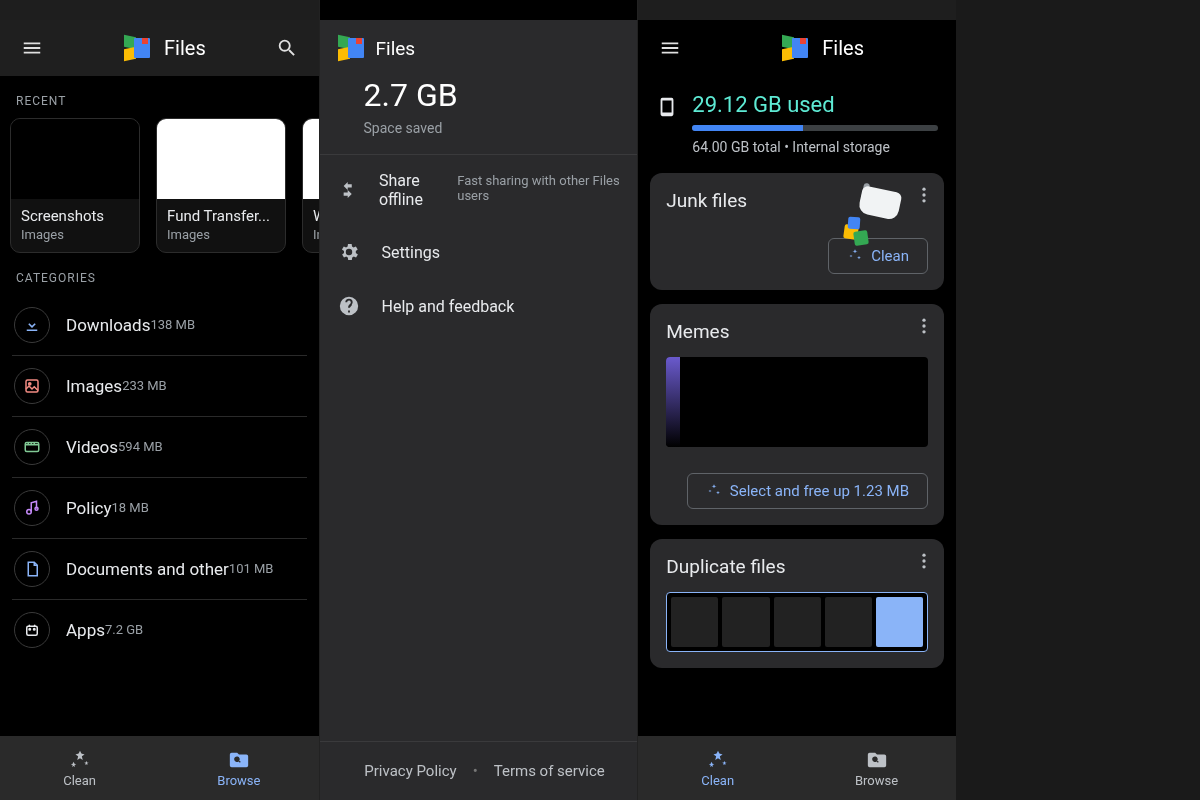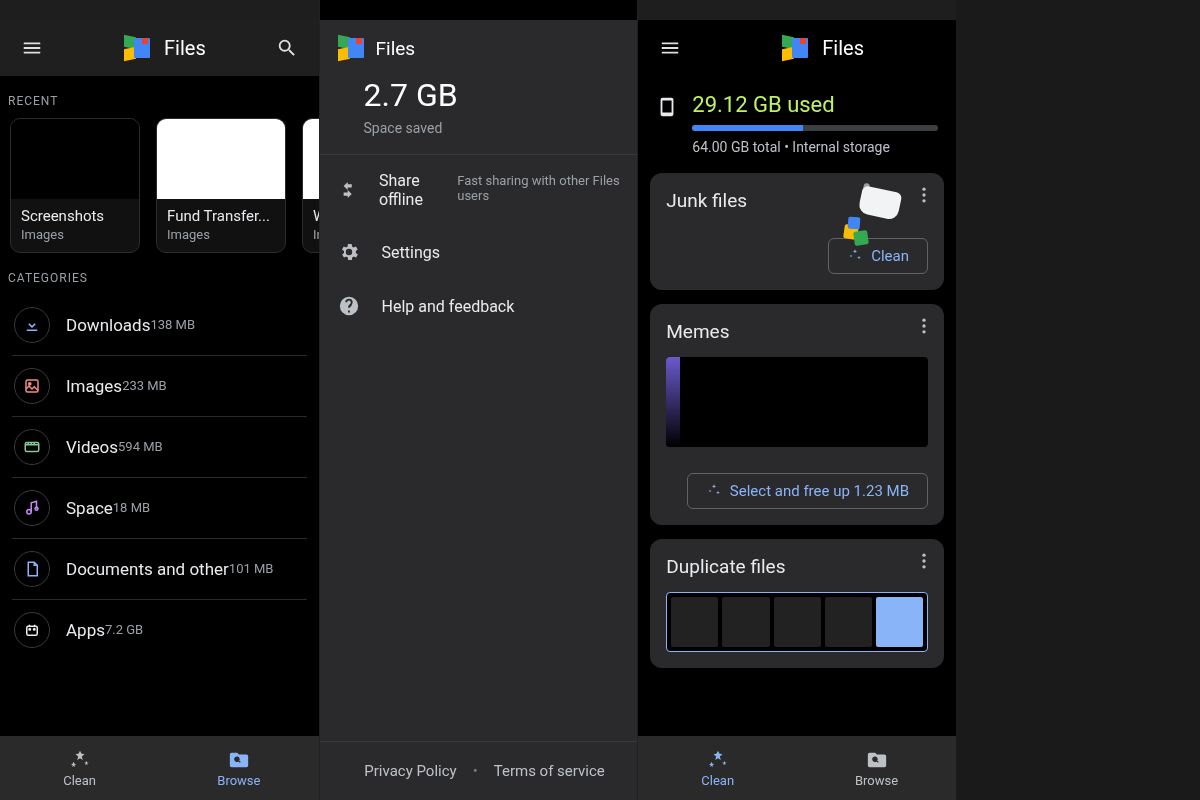--- a/index.html
+++ b/index.html
@@ -20,21 +20,21 @@
   .logo .g  { width: 12px; height: 12px; left:0; top:0;  background:#34a853; transform: skewY(12deg); }
   .logo .y  { width: 12px; height: 12px; left:0; top:12px;background:#fbbc04; transform: skewY(-12deg);}
   .logo .b  { width: 16px; height: 20px; left:10px; top:2px; background:#4285f4; border-radius:1px; }
   .logo .r  { width: 6px;  height: 6px;  left:18px; top:2px; background:#ea4335; }
   .app-title { font-size: 20px; color: #fff; font-weight: 400; }
 
   .icon-btn { display:inline-flex; align-items:center; justify-content:center; width:40px; height:40px; cursor:pointer; color:#e0e0e0; }
   .icon-btn svg { width:22px; height:22px; fill:currentColor; }
 
   
-  .section-label { font-size: 12px; letter-spacing: 1px; color: #9aa0a6; padding: 18px 8px 10px; }
+  .section-label { font-size: 12px; letter-spacing: 1px; color: #9aa0a6; padding: 18px 16px 10px; }
 
   
   .recent-row { display:flex; gap:16px; padding: 0 10px; }
   .recent-card { width: 130px; flex:0 0 130px; background:#111; border:1px solid #2c2c2c; border-radius:10px; overflow:hidden; cursor:pointer; }
   .recent-thumb { height: 80px; background:#fff; }
   .recent-thumb.black { background:#000; }
   .recent-meta { padding:8px 10px 10px; }
   .recent-name { font-size:15px; color:#e8eaed; white-space:nowrap; overflow:hidden; text-overflow:ellipsis; }
   .recent-sub  { font-size:13px; color:#9aa0a6; margin-top:2px; }
 
@@ -71,21 +71,21 @@
   .drawer-item .di-main { display:flex; flex-direction:row; }
   .di-label { font-size:16px; color:#e8eaed; }
   .di-sub { font-size:13px; color:#9aa0a6; margin-top:2px; }
   .drawer-footer { margin-top:auto; border-top:1px solid #3a3a3c; padding:20px 0; display:flex; align-items:center; justify-content:center; gap:16px; font-size:15px; color:#bdc1c6; }
   .drawer-footer span.dot { color:#777; }
 
   
   .storage-row { display:flex; gap:14px; padding: 16px 18px 8px; }
   .storage-row svg { width:22px; height:22px; fill:#e8eaed; flex-shrink:0; margin-top:4px; }
   .storage-col { flex:1; display:flex; flex-direction:column; gap:8px; }
-  .used { font-size:22px; color:#bef264; }
+  .used { font-size:22px; color:#5eead4; }
   .bar { height:6px; background:#3c4043; border-radius:3px; overflow:hidden; }
   .bar-fill { height:100%; background:#4285f4; width:45%; }
   .cap { font-size:14px; color:#bdc1c6; }
 
   .cards { padding: 10px 12px 0; display:flex; flex-direction:column; gap:14px; overflow:hidden; }
   .card { background:#2a2a2c; border-radius:12px; padding:16px; position:relative; }
   .card-title { font-size:19px; color:#e8eaed; }
   .card-sub { font-size:14px; color:#9aa0a6; margin-top:6px; max-width:220px; }
   .card-more { position:absolute; top:12px; right:10px; color:#bdc1c6; cursor:pointer; }
   .card-more svg { width:20px; height:20px; fill:currentColor; }
@@ -198,21 +198,21 @@
       </div>
       <div class="cat-item">
         <span class="cat-icon">
             <svg viewBox="0 0 24 24" fill="none" stroke="#c58af9" stroke-width="2">
               <circle cx="8" cy="17" r="3"></circle>
               <path d="M11 17V5l7-2v10"></path>
               <circle cx="18" cy="13" r="2"></circle>
             </svg>
           </span>
         <div class="cat-main">
-            <span class="cat-name">Space</span>
+            <span class="cat-name">Policy</span>
             <span class="cat-size">18 MB</span>
           </div>
       </div>
       <div class="cat-item">
         <span class="cat-icon">
             <svg viewBox="0 0 24 24" fill="none" stroke="#8ab4f8" stroke-width="2">
               <path d="M7 3h8l4 4v14H7z"></path>
               <path d="M15 3v4h4"></path>
             </svg>
           </span>

